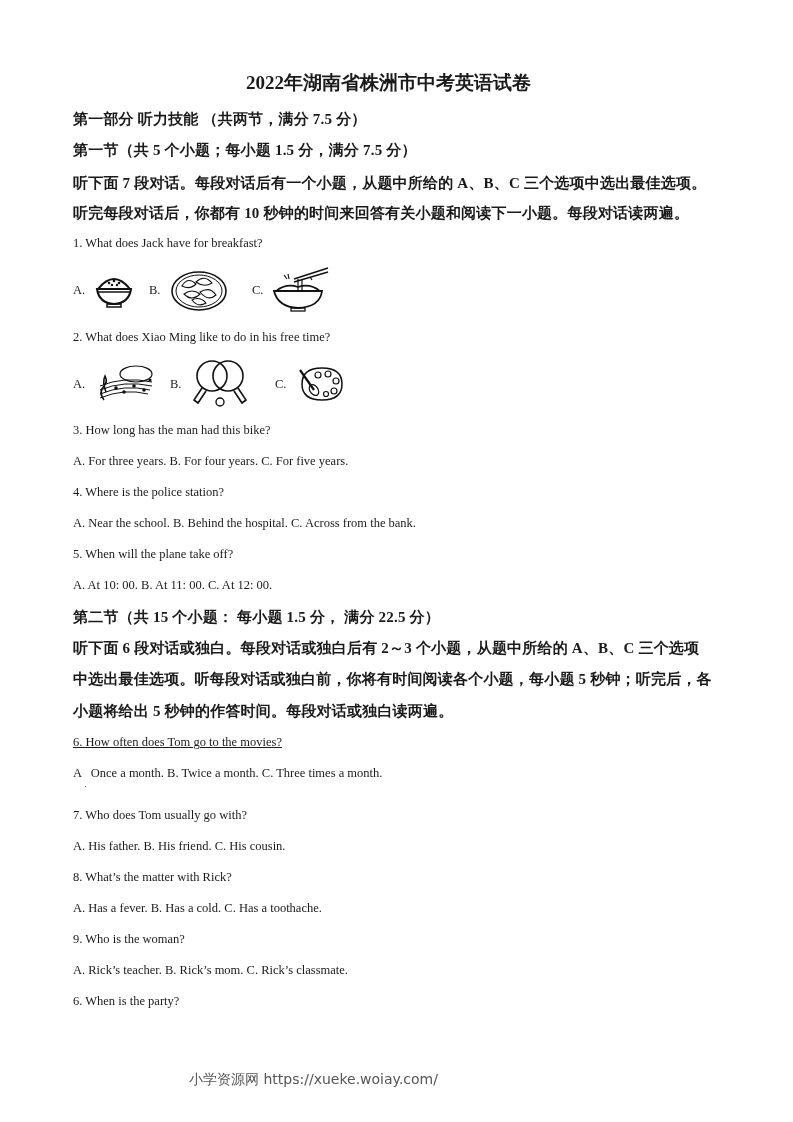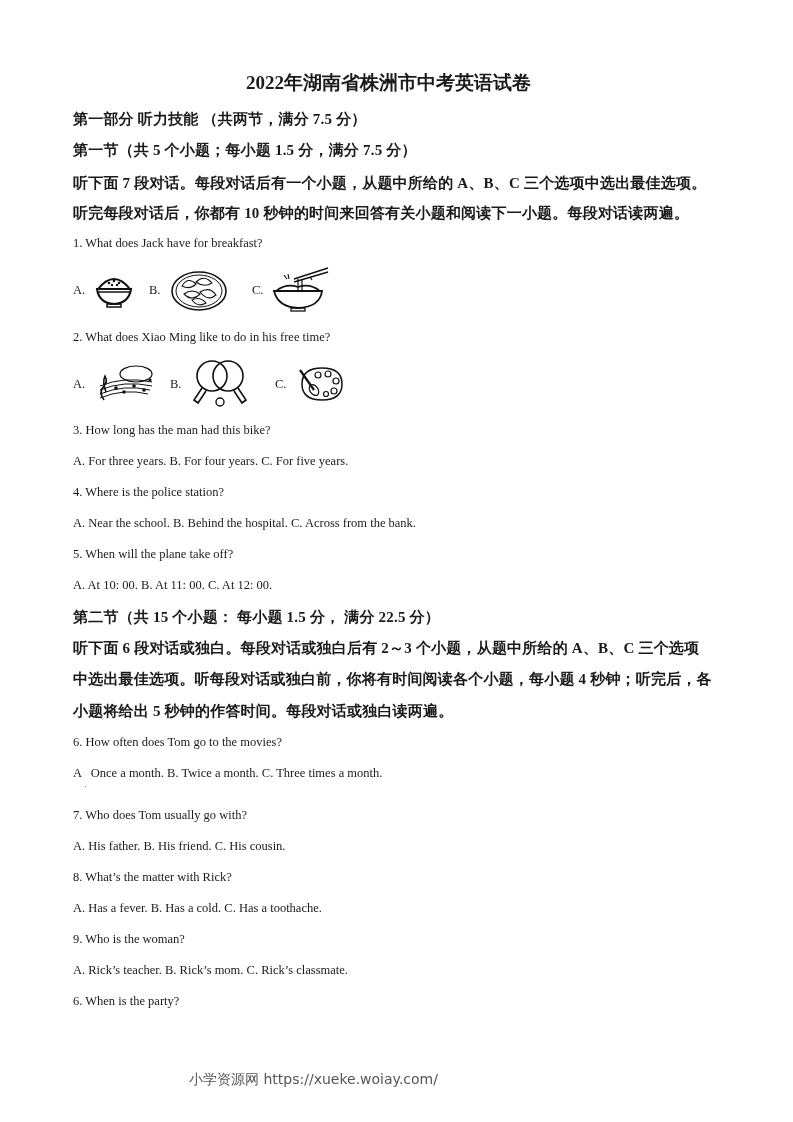--- a/index.html
+++ b/index.html
@@ -97,24 +97,24 @@
 
 <div class="abs q" style="left:73px;top:423px;">3. How long has the man had this bike?</div>
 <div class="abs q" style="left:73px;top:454px;">A. For three years. B. For four years. C. For five years.</div>
 <div class="abs q" style="left:73px;top:485px;">4. Where is the police station?</div>
 <div class="abs q" style="left:73px;top:516px;text-align:center;">A. Near the school. B. Behind the hospital. C. Across from the bank.</div>
 <div class="abs q" style="left:73px;top:547px;">5. When will the plane take off?</div>
 <div class="abs q" style="left:73px;top:578px;">A. At 10: 00. B. At 11: 00. C. At 12: 00.</div>
 
 <div class="abs bold" style="left:73px;top:608px;">第二节（共 15 个小题：  每小题 1.5 分，  满分 22.5 分）</div>
 <div class="abs bold" style="left:73px;top:639px;">听下面 6 段对话或独白。每段对话或独白后有 2～3 个小题，从题中所给的 A、B、C 三个选项</div>
-<div class="abs bold" style="left:73px;top:670px;">中选出最佳选项。听每段对话或独白前，你将有时间阅读各个小题，每小题 4 秒钟；听完后，各</div>
+<div class="abs bold" style="left:73px;top:670px;">中选出最佳选项。听每段对话或独白前，你将有时间阅读各个小题，每小题 5 秒钟；听完后，各</div>
 <div class="abs bold" style="left:73px;top:702px;">小题将给出 5 秒钟的作答时间。每段对话或独白读两遍。</div>
 
-<div class="abs q" style="left:73px;top:735px;">6. How often does Tom go to the movies?</div>
+<div class="abs q" style="left:73px;top:735px;text-decoration:underline;">6. How often does Tom go to the movies?</div>
 <div class="abs q" style="left:73px;top:766px;white-space:pre;">A   Once a month. B. Twice a month. C. Three times a month.</div>
 <div class="dot"></div>
 <div class="abs q" style="left:73px;top:808px;">7. Who does Tom usually go with?</div>
 <div class="abs q" style="left:73px;top:839px;">A. His father. B. His friend. C. His cousin.</div>
 <div class="abs q" style="left:73px;top:870px;">8. What’s the matter with Rick?</div>
 <div class="abs q" style="left:73px;top:901px;text-align:center;">A. Has a fever. B. Has a cold. C. Has a toothache.</div>
 <div class="abs q" style="left:73px;top:932px;">9. Who is the woman?</div>
 <div class="abs q" style="left:73px;top:963px;">A. Rick’s teacher. B. Rick’s mom. C. Rick’s classmate.</div>
 <div class="abs q" style="left:73px;top:994px;">6. When is the party?</div>
 

